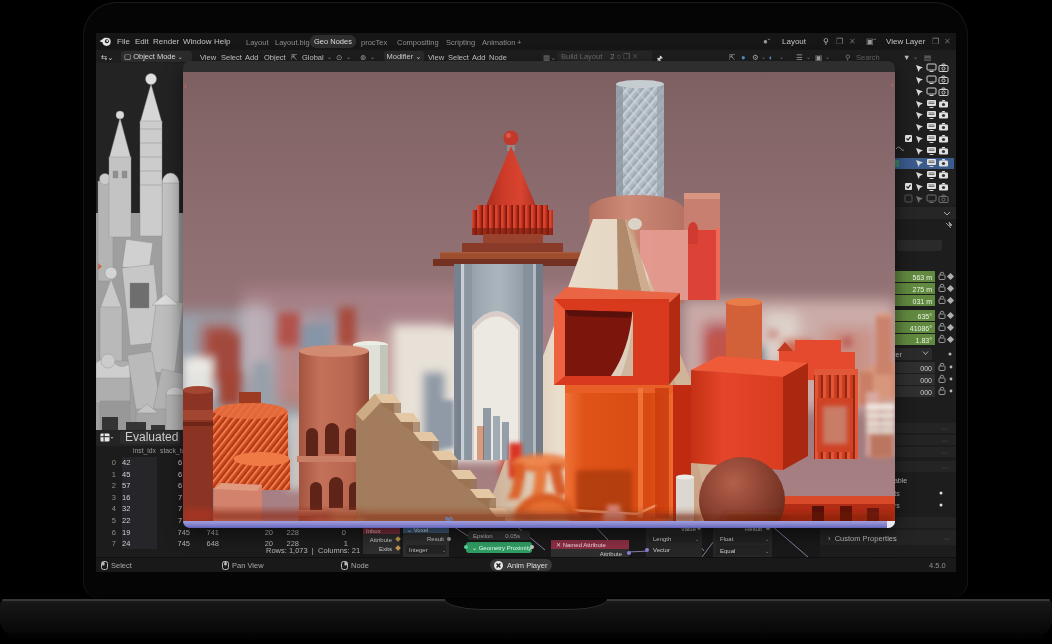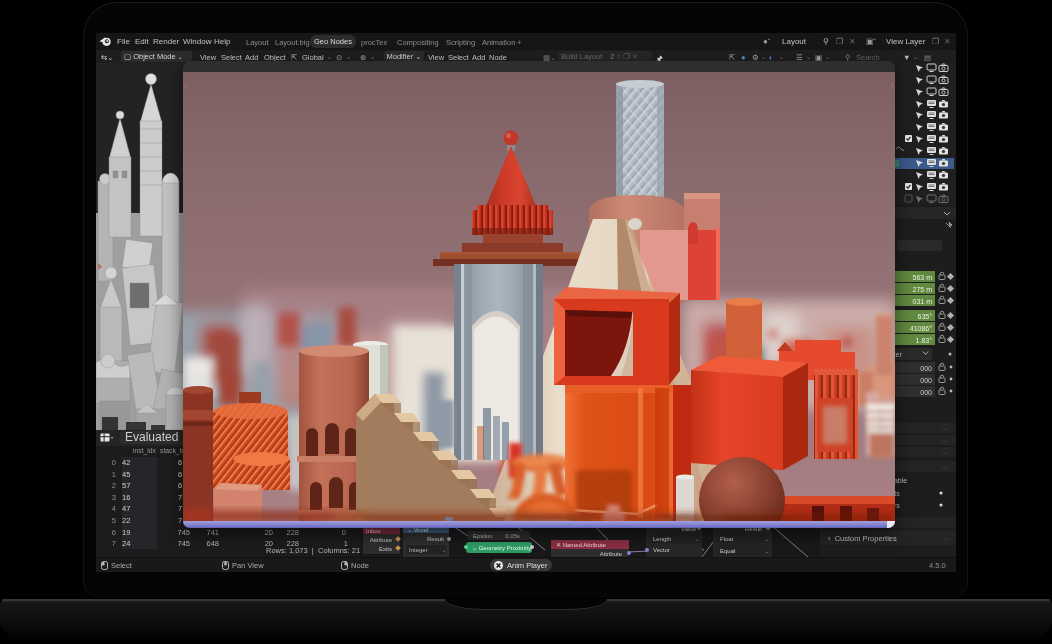--- a/index.html
+++ b/index.html
@@ -196,21 +196,21 @@
           <span class="sv">57</span>
           <span class="sx">6</span>
         </div>
       <div class="abs sr" style="top:61.8px">
           <span class="si">3</span>
           <span class="sv">16</span>
           <span class="sx">7</span>
         </div>
       <div class="abs sr" style="top:73.4px">
           <span class="si">4</span>
-          <span class="sv">47</span>
+          <span class="sv">32</span>
           <span class="sx">7</span>
         </div>
       <div class="abs sr" style="top:85px">
           <span class="si">5</span>
           <span class="sv">22</span>
           <span class="sx">7</span>
         </div>
       <div class="abs sr" style="top:96.6px">
           <span class="si">6</span>
           <span class="sv">19</span>

